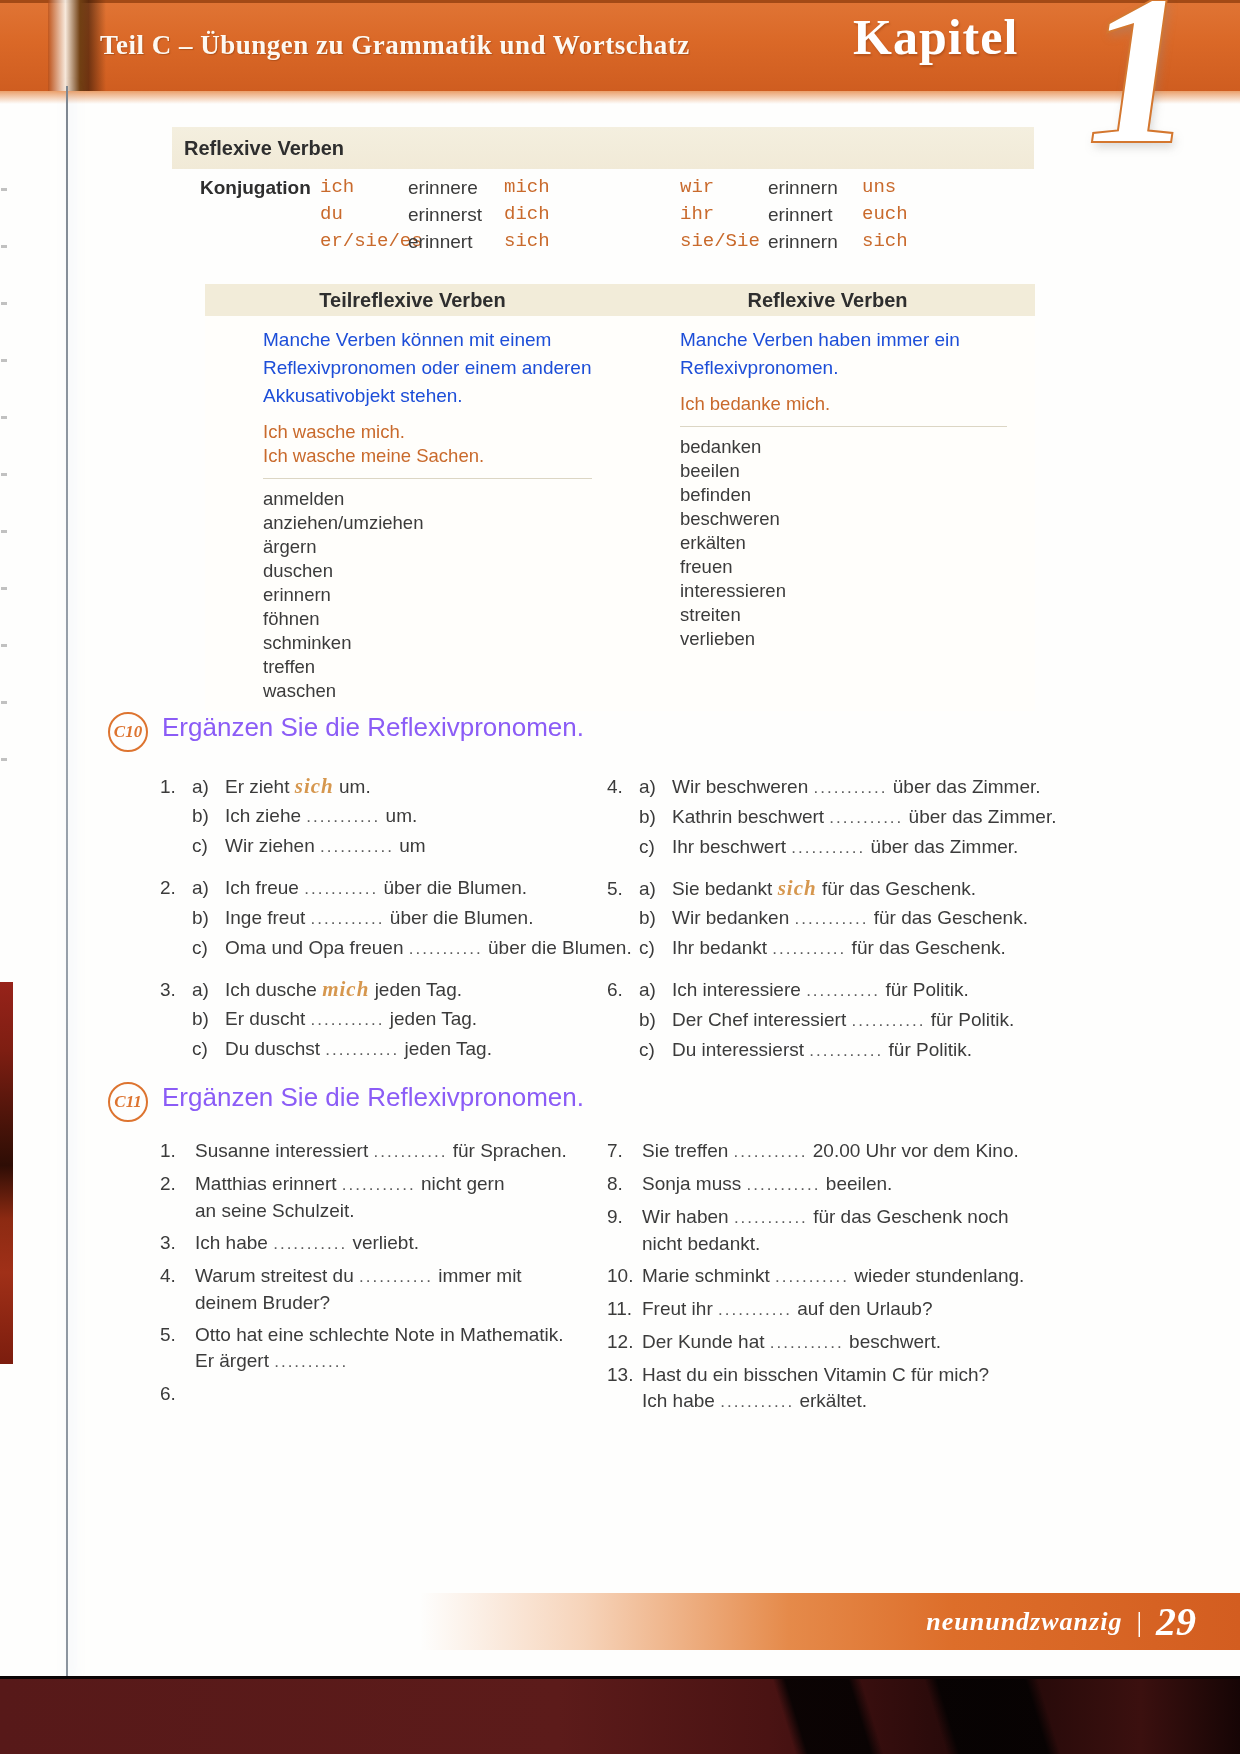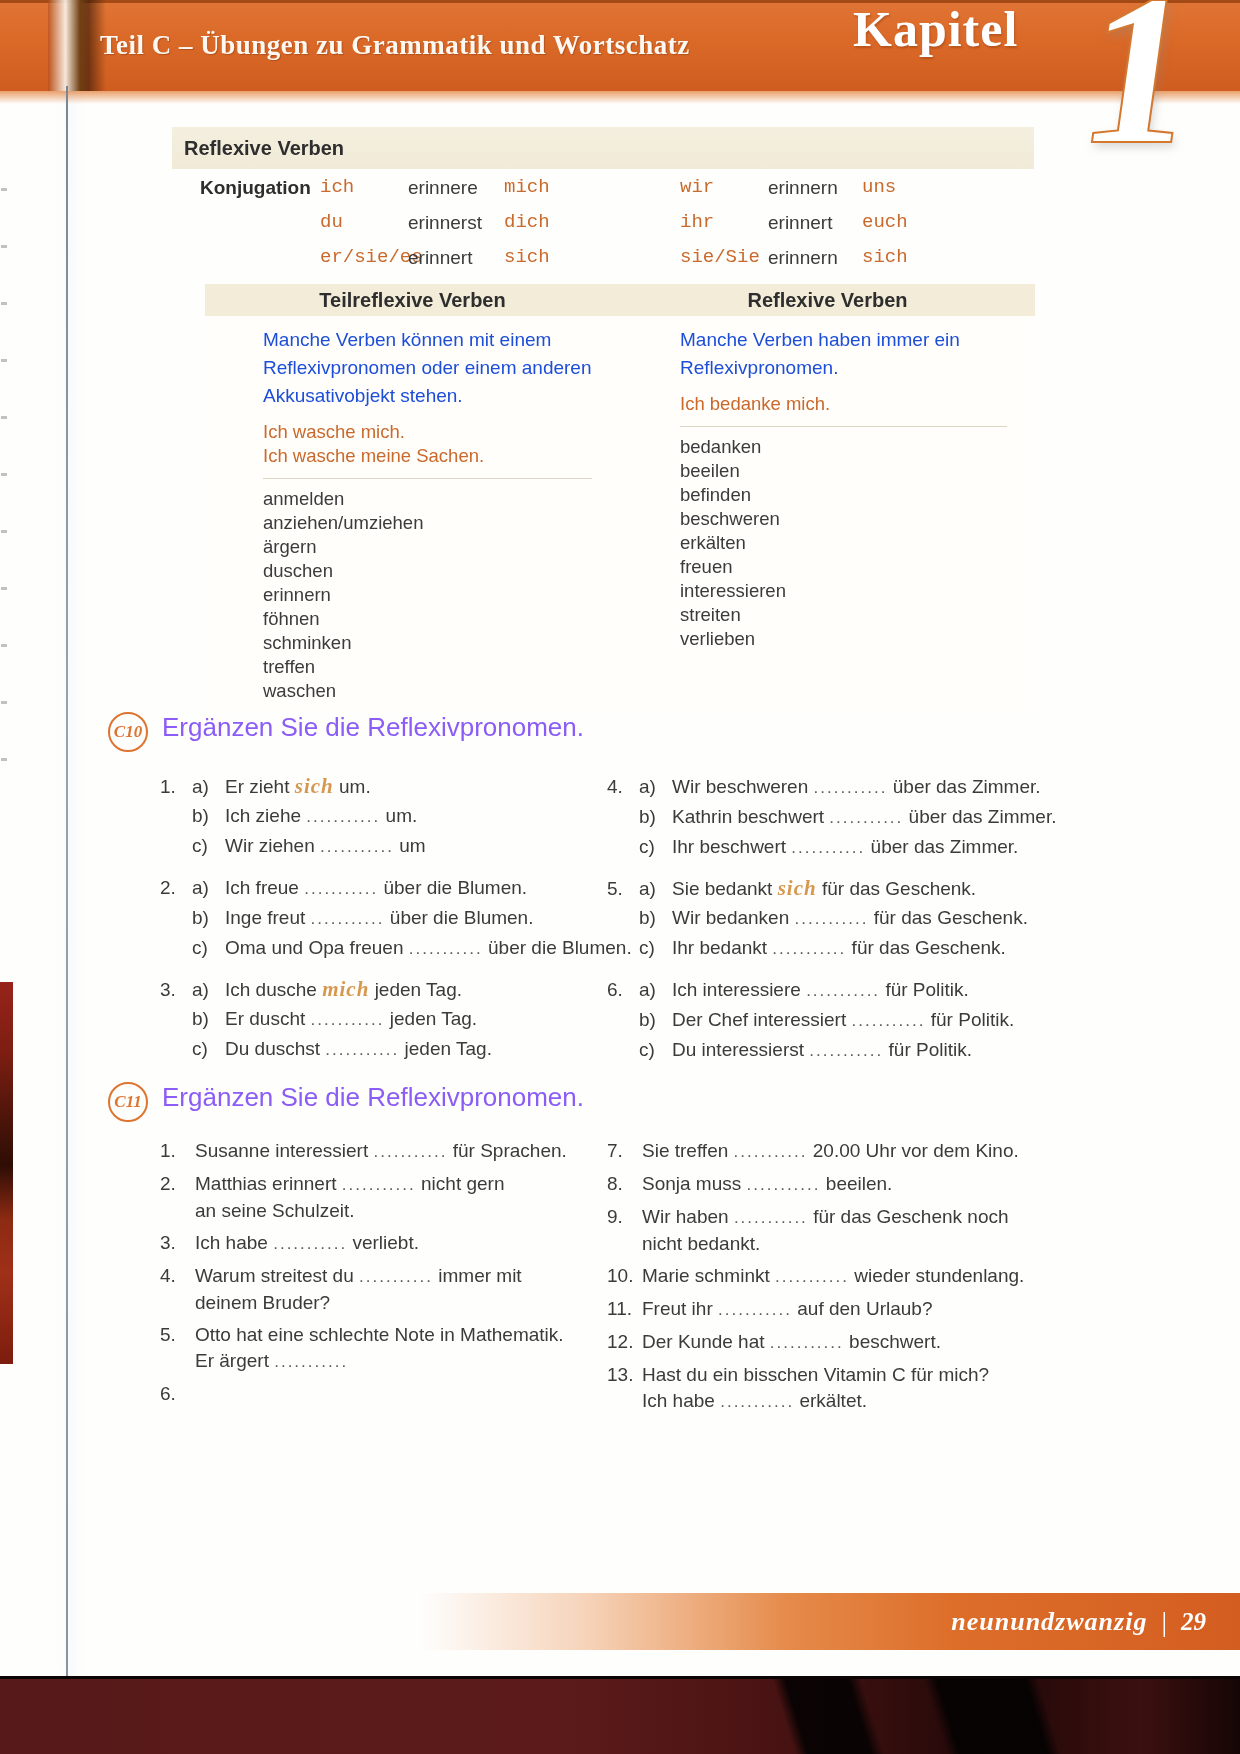--- a/index.html
+++ b/index.html
@@ -27,34 +27,34 @@
     background:linear-gradient(180deg,#e07434 0%,#da6827 45%,#cf5d20 100%);
     border-top:3px solid #a34a16;}
   .band-fade{position:absolute;left:0;top:91px;width:1240px;height:13px;
     background:linear-gradient(180deg,#eaa06b,rgba(255,255,255,0));}
   .band-curl{position:absolute;left:48px;top:0;width:58px;height:91px;
     background:linear-gradient(90deg,rgba(170,70,20,.55) 0%,rgba(250,246,238,.9) 30%,
       #714013 55%,rgba(45,20,5,.6) 70%,rgba(0,0,0,0) 100%);}
   .page-title{position:absolute;left:100px;top:30px;font-family:"Liberation Serif",serif;
     font-weight:bold;font-size:27px;color:#fdf9f2;letter-spacing:.5px;
     text-shadow:1px 1px 1px rgba(120,50,10,.4);}
-  .chapter-label{position:absolute;left:853px;top:0;font-family:"Liberation Serif",serif;
+  .chapter-label{position:absolute;left:853px;top:8px;font-family:"Liberation Serif",serif;
     font-weight:bold;font-size:50px;color:#ffffff;letter-spacing:1px;
     text-shadow:1px 2px 2px rgba(120,50,10,.35);}
   .chapter-number{position:absolute;left:1085px;top:-38px;font-family:"Liberation Serif",serif;
     font-weight:bold;font-size:215px;line-height:1;color:#ffffff;transform:skewX(-8deg);
     -webkit-text-stroke:2px #d4772f;text-shadow:3px 5px 10px rgba(140,140,140,.35);z-index:5;}
 
   
   .title-strip{position:absolute;left:172px;top:127px;width:862px;height:42px;
     background:linear-gradient(180deg,#f4efdf,#f1ead7);display:flex;align-items:center;}
   .title-strip span{font-weight:bold;font-size:20px;color:#2e2e2e;margin-left:12px;}
 
   .conj{position:absolute;left:200px;top:176px;width:840px;font-size:19px;line-height:23px;}
-  .conj-grid{display:grid;grid-template-columns:120px 88px 96px 72px 104px 88px 94px 70px;row-gap:12px;}
+  .conj-grid{display:grid;grid-template-columns:120px 88px 96px 72px 104px 88px 94px 70px;row-gap:4px;}
   .conj-grid .lbl{font-weight:bold;color:#2e2e2e;}
   .conj-grid .p,.conj-grid .r{color:#c96a2c;font-family:Liberation Mono, monospace;}
   .conj-grid .v{color:#3b3b3b;}
 
   .panel{position:absolute;left:205px;top:284px;width:830px;}
   .panel-heads{display:flex;height:32px;background:#f2ecd9;}
   .panel-heads div{flex:1;text-align:center;font-weight:bold;font-size:20px;color:#2e2e2e;line-height:32px;}
   .panel-body{display:grid;grid-template-columns:415px 415px;background:#fffefb;padding-bottom:8px;}
   .pcol{padding:10px 28px 0 58px;}
   .pcol.right{padding-left:60px;}
@@ -94,21 +94,21 @@
 
   
   .footer-bar{position:absolute;left:420px;top:1593px;width:820px;height:57px;
     background:linear-gradient(90deg,rgba(255,255,255,0) 0%,rgba(240,177,131,.55) 20%,
       #e58a4a 45%,#dd6e2a 65%,#d35d20 100%);
     display:flex;align-items:center;justify-content:flex-end;
     font-family:"Liberation Serif",serif;font-style:italic;font-weight:bold;
     font-size:26px;color:#fff;}
   .footer-bar .sep{margin:0 14px;font-style:normal;font-weight:normal;font-size:28px;}
   .footer-bar .pw{letter-spacing:1px;}
-  .footer-bar .pn{margin-right:34px;font-size:25px;font-style:italic;}
+  .footer-bar .pn{margin-right:44px;font-size:40px;font-style:italic;}
 </style>
 </head>
 <body>
 
 <div class="page">
 
   <div class="band"></div>
   <div class="band-fade"></div>
   <div class="band-curl"></div>
   <div class="page-title">Teil C – Übungen zu Grammatik und Wortschatz</div>

